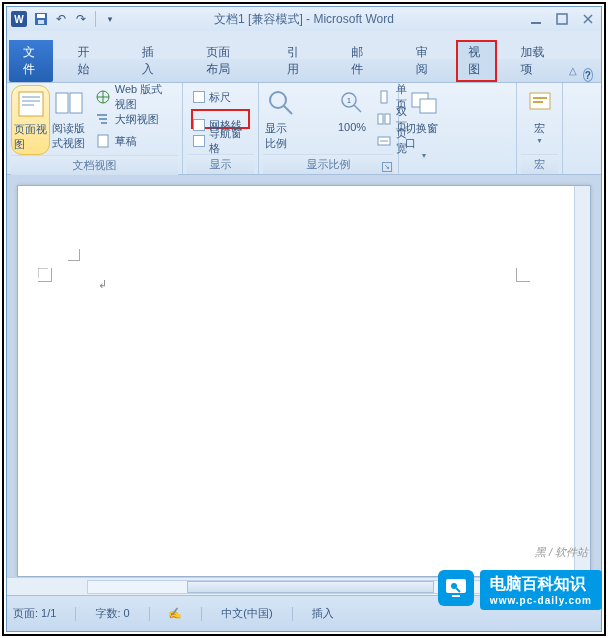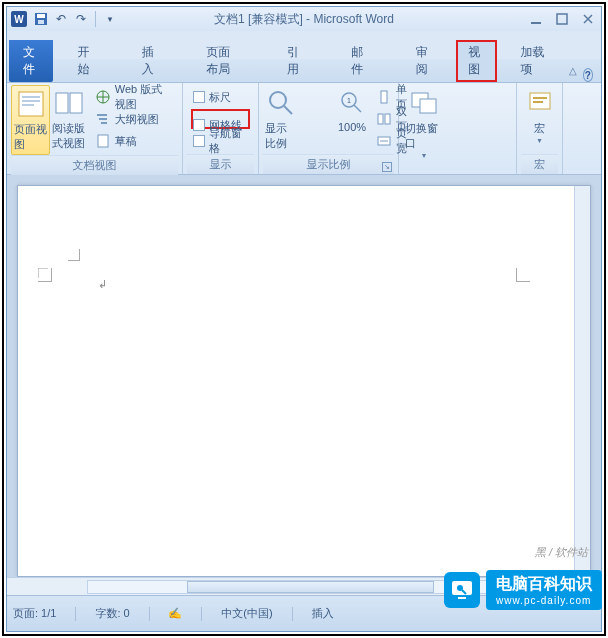--- a/index.html
+++ b/index.html
@@ -152,21 +152,21 @@
     flex-direction: column;
     align-items: center;
     padding: 2px;
     font-size: 11px;
     color: #3b5a82;
     cursor: pointer;
   }
   .big-btn.active {
     background: linear-gradient(#fff3c8, #ffe28a);
     border: 1px solid #e6c44f;
-    border-radius: 2px;
+    border-radius: 11px;
   }
   .big-icon {
     width: 32px; height: 32px;
     margin-bottom: 2px;
   }
   .stack { display:flex; flex-direction:column; gap:2px; padding:2px 4px; }
   .small-row {
     display: flex;
     align-items: center;
     gap: 4px;
@@ -246,34 +246,34 @@
     font-size: 11px;
     color: #3b5a82;
     padding: 0 6px;
     gap: 19px;
   }
   .status .sep { width:1px; height:14px; background:#a8c0dc; }
   
   .wm-logo {
     position: absolute;
     right: 6px; bottom: 28px;
-    display:flex; align-items:center;
+    display:flex; align-items:flex-start;
     gap:6px;
     z-index: 50;
   }
   .wm-badge {
     background: #0099e6;
     color: #fff;
     padding: 4px 10px;
     border-radius: 4px;
     font-size: 16px;
     font-weight: bold;
     display:flex; align-items:center; gap:6px;
   }
-  .wm-sub { font-size:10px; color:#fff; display:block; font-weight:normal; letter-spacing:1px;}
+  .wm-sub { font-size:10px; color:#fff; display:block; font-weight:bold; letter-spacing:1px;}
   .wm-icon {
     width: 36px; height: 36px;
     background: #0099e6;
     border-radius: 6px;
     display:flex; align-items:center; justify-content:center;
   }
   .wm-text-small {
     position:absolute;
     right: 20px; bottom: 78px;
     color: #999; font-size: 11px;

